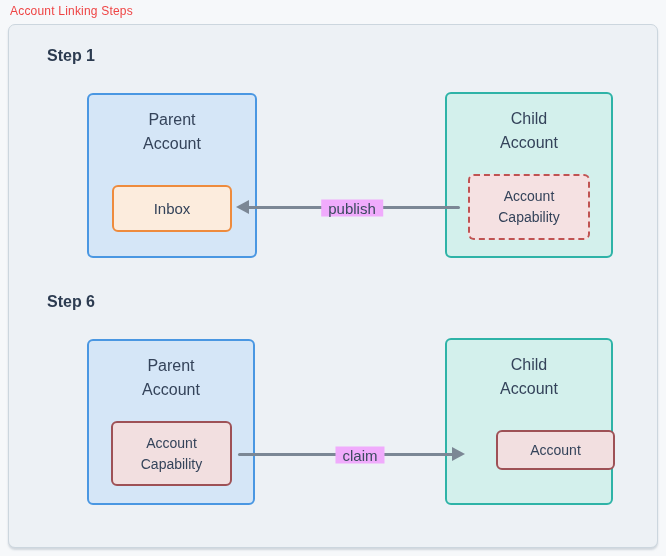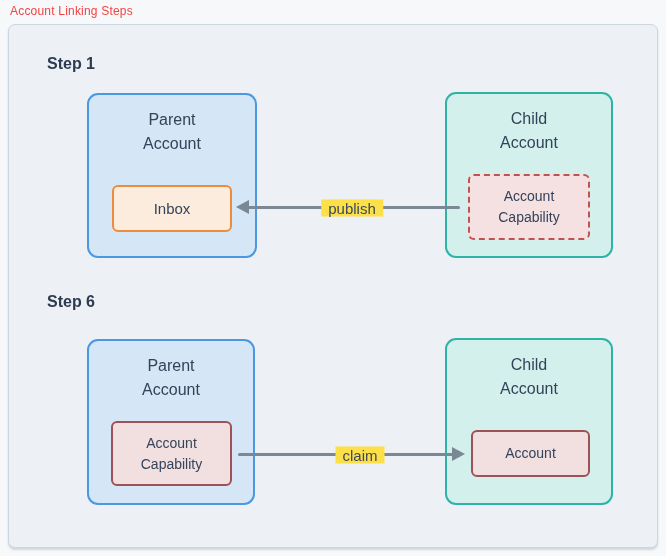--- a/index.html
+++ b/index.html
@@ -17,21 +17,21 @@
   }
   .diagram-title{
     position:absolute;left:10px;top:4px;
     font-size:12px;font-weight:500;color:#ef4444;letter-spacing:.2px;
   }
   .step-heading{
     position:absolute;left:47px;
     font-size:16px;font-weight:700;color:#2c3b50;
   }
   .node{
-    position:absolute;box-sizing:border-box;border-radius:11px;
+    position:absolute;box-sizing:border-box;border-radius:6px;
     border:2px solid;text-align:center;
   }
   .node.blue{background:#d5e6f7;border-color:#4a97e2;}
   .node.teal{background:#d3f0ec;border-color:#2eb3a7;}
   .node-title{
     display:block;width:96px;margin:13px auto 0;
     font-size:16px;line-height:24px;color:#34435a;font-weight:500;
   }
   .inner{
     position:absolute;box-sizing:border-box;border-radius:6px;border:2px solid;
@@ -48,34 +48,34 @@
     border-top:7px solid transparent;border-bottom:7px solid transparent;
     border-right:13px solid #7b8795;
   }
   .arrow-head-right{
     position:absolute;width:0;height:0;
     border-top:7px solid transparent;border-bottom:7px solid transparent;
     border-left:13px solid #7b8795;
   }
   .arrow-label{
     position:absolute;transform:translate(-50%,-50%);
-    background:#fde047;padding:0 7px;
+    background:#f0abfc;padding:0 7px;
     font-size:15px;font-weight:500;color:#3a4a5e;white-space:nowrap;
   }
 </style>
 </head>
 <body>
 
 <div id="canvas">
 
   <div class="diagram-title">Account Linking Steps</div>
 
   <div class="panel"></div>
 
-  <div class="step-heading" style="top:47px;margin-top:8px;">Step 1</div>
+  <div class="step-heading" style="top:47px;">Step 1</div>
 
   <div class="node blue" style="left:87px;top:93px;width:170px;height:165px;">
     <span class="node-title">Parent Account</span>
   </div>
   <div class="inner orange" style="left:112px;top:185px;width:120px;height:47px;text-align:center;">
     <span class="inner-label">Inbox</span>
   </div>
 
   <div class="node teal" style="left:445px;top:92px;width:168px;height:166px;">
     <span class="node-title">Child Account</span>
@@ -95,21 +95,21 @@
   <div class="node blue" style="left:87px;top:339px;width:168px;height:166px;">
     <span class="node-title">Parent Account</span>
   </div>
   <div class="inner red" style="left:111px;top:421px;width:121px;height:65px;">
     <span class="inner-label">Account Capability</span>
   </div>
 
   <div class="node teal" style="left:445px;top:338px;width:168px;height:167px;">
     <span class="node-title">Child Account</span>
   </div>
-  <div class="inner red" style="left:471px;top:430px;width:119px;height:47px;">
+  <div class="inner red" style="left:496px;top:430px;width:119px;height:40px;">
     <span class="inner-label">Account</span>
   </div>
 
   <div>
     <div class="arrow-line" style="left:238px;top:453px;width:216px;"></div>
     <div class="arrow-head-right" style="left:452px;top:447px;"></div>
     <div class="arrow-label" style="left:349px;top:455px;margin-left:11px;">claim</div>
   </div>
 
 </div>

